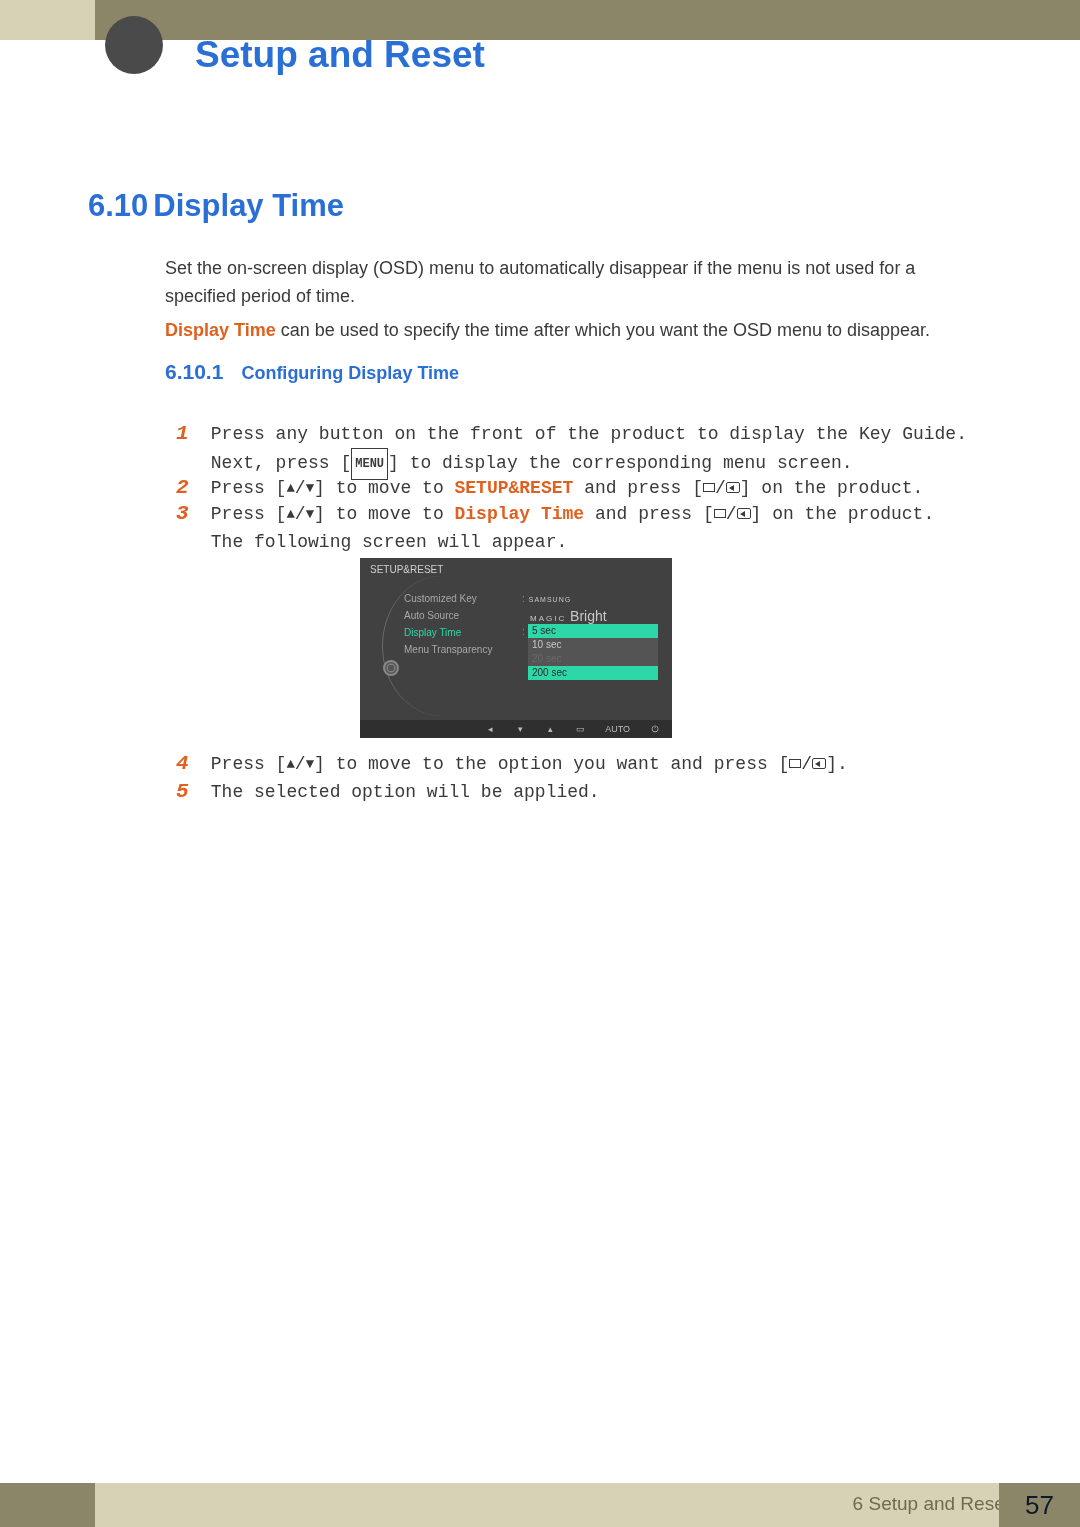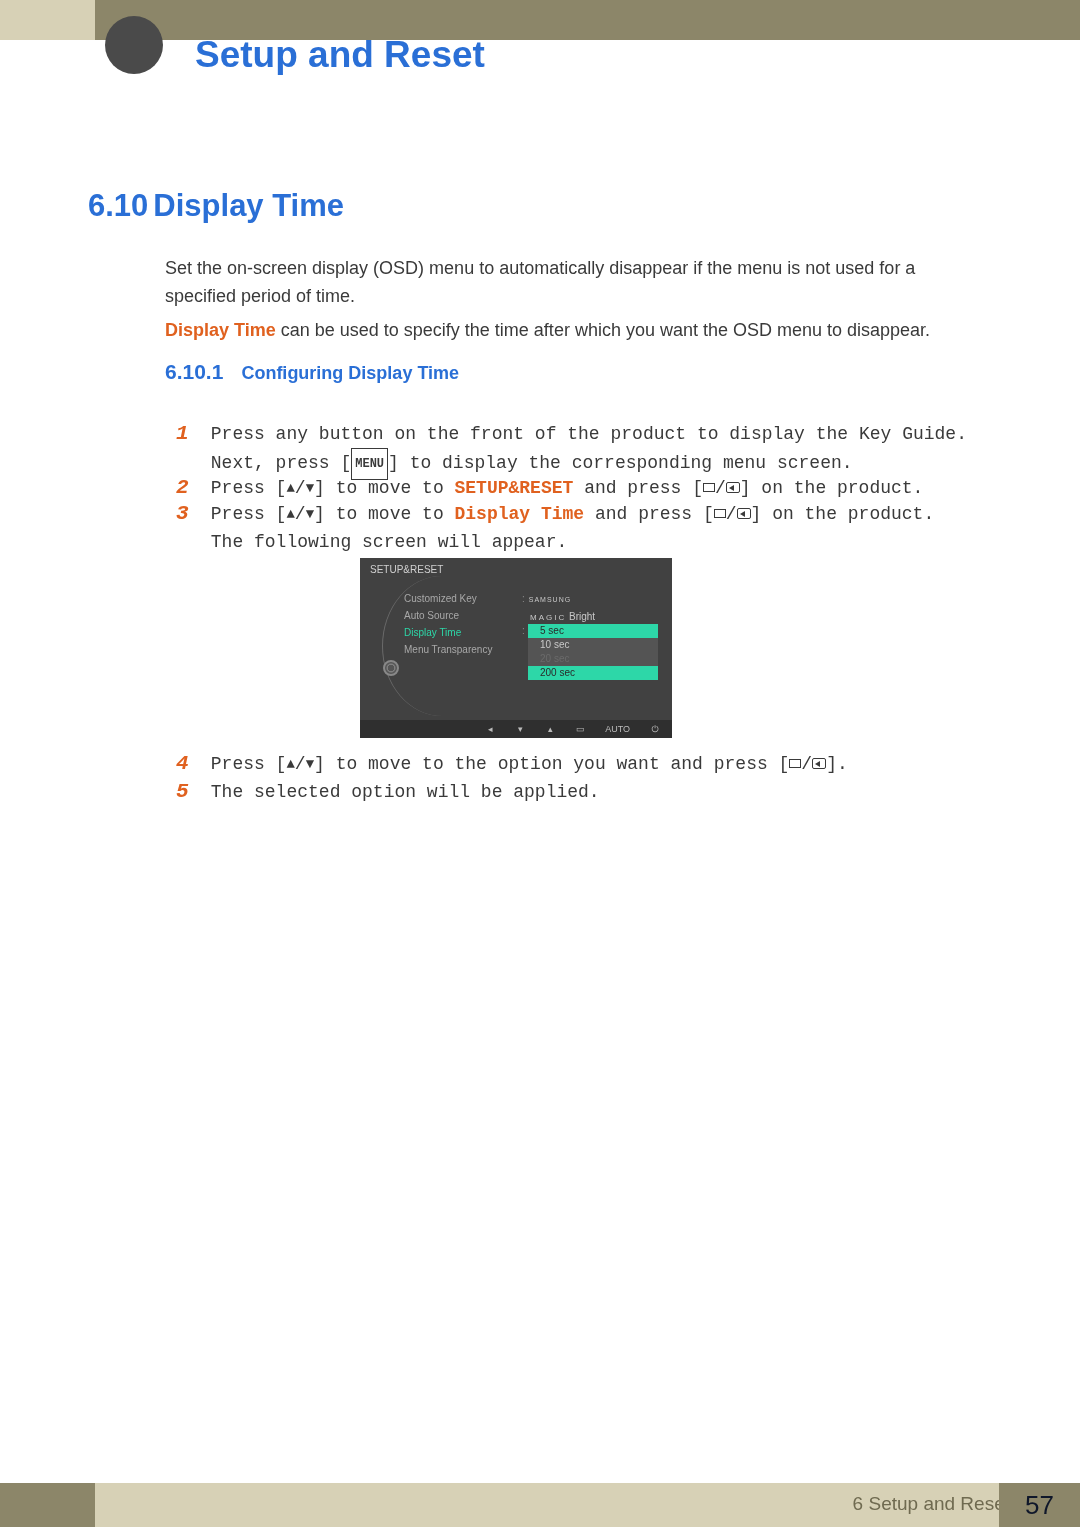--- a/index.html
+++ b/index.html
@@ -167,21 +167,21 @@
   }
   .osd-values .colon { color: #888; margin-right: 4px; }
   .osd-options {
     position: absolute;
     top: 66px; left: 168px;
     width: 130px;
   }
   .osd-opt {
     height: 14px;
     line-height: 14px;
-    padding-left: 12px;
+    padding-left: 4px;
     font-size: 10px;
     background: #545454;
     color: #c8c8c8;
   }
   .osd-opt.sel { background: #2dd7a8; color: #2a2a2a; }
   .osd-opt.dim { color: #6a6a6a; }
   .osd-navbar {
     position: absolute;
     bottom: 0; left: 0;
     width: 312px; height: 18px;
@@ -304,21 +304,21 @@
   <div class="osd-arc">
     <div class="osd-gear"></div>
   </div>
   <div class="osd-menu-list">
     <div>Customized Key</div>
     <div>Auto Source</div>
     <div class="active">Display Time</div>
     <div>Menu Transparency</div>
   </div>
   <div class="osd-values">
-    <div><span class="colon">:</span><span style="letter-spacing:1px;font-size:7px;">SAMSUNG</span><br><span style="letter-spacing:2px;font-size:8px;margin-left:8px;">MAGIC</span><span style="font-size:10px;"> Bright</span></div>
+    <div><span class="colon">:</span><span style="letter-spacing:1px;font-size:7px;">SAMSUNG</span><br><span style="letter-spacing:2px;font-size:8px;margin-left:8px;">MAGIC</span><span style="font-size:14px;"> Bright</span></div>
     <div style="margin-top:-4px"><span class="colon">:</span><span>Manual</span></div>
   </div>
   <div class="osd-options">
     <div class="osd-opt sel">5 sec</div>
     <div class="osd-opt">10 sec</div>
     <div class="osd-opt dim">20 sec</div>
     <div class="osd-opt sel">200 sec</div>
   </div>
   <div class="osd-navbar">
     <span class="nav-icon">◂</span>

